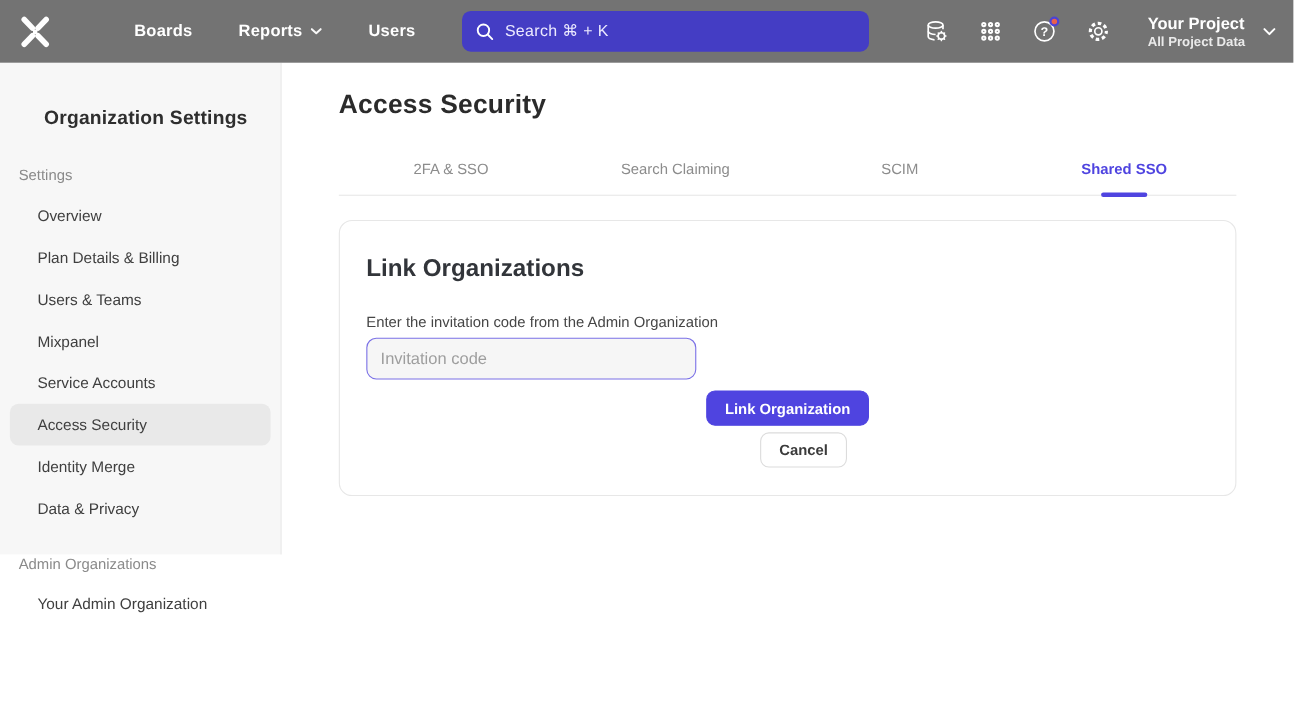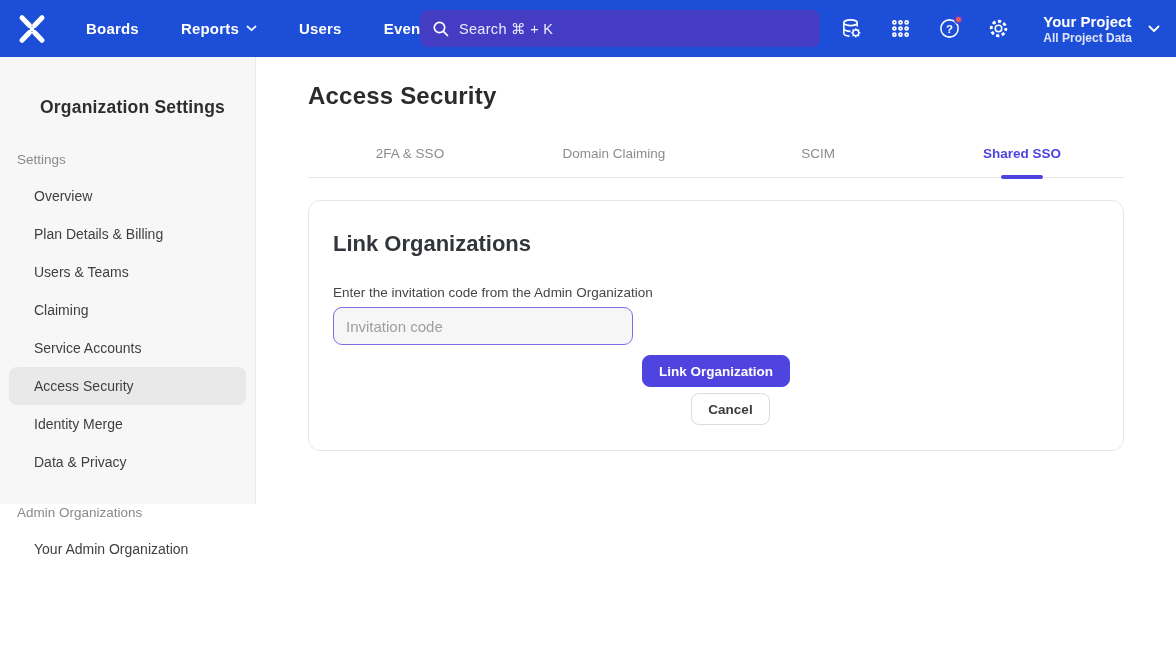--- a/index.html
+++ b/index.html
@@ -1,25 +1,25 @@
 <!DOCTYPE html>
 <html><head>
 <meta charset="utf-8">
 <style>
   * { margin:0; padding:0; box-sizing:border-box; }
   html,body { width:1176px; height:656px; overflow:hidden; background:#ffffff;
     font-family:"Liberation Sans","DejaVu Sans",sans-serif; }
 
   
-  .topnav { position:relative; height:57px; background:#1d4ed8; display:flex; align-items:center; color:#fff; }
+  .topnav { position:relative; height:57px; background:#737373; display:flex; align-items:center; color:#fff;gap:36px; }
   .logo-wrap { width:64px; display:flex; justify-content:center; align-items:center; cursor:pointer; }
   .nav-links { display:flex; align-items:center; gap:42px; margin-left:22px; }
   .nav-link { font-size:15px; font-weight:600; color:#fff; cursor:pointer; display:flex; align-items:center; gap:7px; letter-spacing:.2px; }
   .nav-link svg { opacity:.95; }
-  .searchbar { position:absolute; left:420px; top:10px; width:400px; height:37px; background:#443dc4;
+  .searchbar { position:absolute; left:420px; top:10px; width:370px; height:37px; background:#443dc4;
     border-radius:8px; display:flex; align-items:center; padding-left:12px; cursor:text; }
   .searchbar .ph { color:#eceaff; font-size:14.5px; margin-left:9px; letter-spacing:.3px; }
   .nav-right { margin-left:auto; display:flex; align-items:center; gap:25px; padding-right:16px; }
   .nav-icon { width:24px; height:24px; display:flex; align-items:center; justify-content:center; cursor:pointer; position:relative; }
   .proj-select { display:flex; align-items:center; gap:16px; margin-left:8px; cursor:pointer; }
   .proj-name { font-size:15px; font-weight:700; line-height:19px; }
   .proj-sub { font-size:12px; font-weight:600; color:rgba(255,255,255,.85); line-height:15px; }
 
   
   .shell { display:flex; height:447px; }
@@ -161,39 +161,39 @@
 <div class="shell">
 
   <div class="sidebar">
     <div class="sb-title">Organization Settings</div>
 
     <div class="sb-section-label">Settings</div>
     <div class="sb-list">
       <div class="sb-item">Overview</div>
       <div class="sb-item">Plan Details &amp; Billing</div>
       <div class="sb-item">Users &amp; Teams</div>
-      <div class="sb-item">Claiming</div>
+      <div class="sb-item">Mixpanel</div>
       <div class="sb-item">Service Accounts</div>
       <div class="sb-item selected">Access Security</div>
       <div class="sb-item">Identity Merge</div>
       <div class="sb-item">Data &amp; Privacy</div>
     </div>
 
     <div class="sb-section-label second">Admin Organizations</div>
     <div class="sb-list">
       <div class="sb-item">Your Admin Organization</div>
     </div>
   </div>
 
   <div class="main">
     <div class="page-title">Access Security</div>
 
     <div class="tabs">
       <div class="tab">2FA &amp; SSO</div>
-      <div class="tab">Domain Claiming</div>
+      <div class="tab">Search Claiming</div>
       <div class="tab">SCIM</div>
       <div class="tab active">
         <span>Shared SSO</span>
         <span class="tab-underline"></span>
       </div>
     </div>
 
     <div class="card">
       <div class="card-title">Link Organizations</div>
       <div class="card-desc">Enter the invitation code from the Admin Organization</div>

